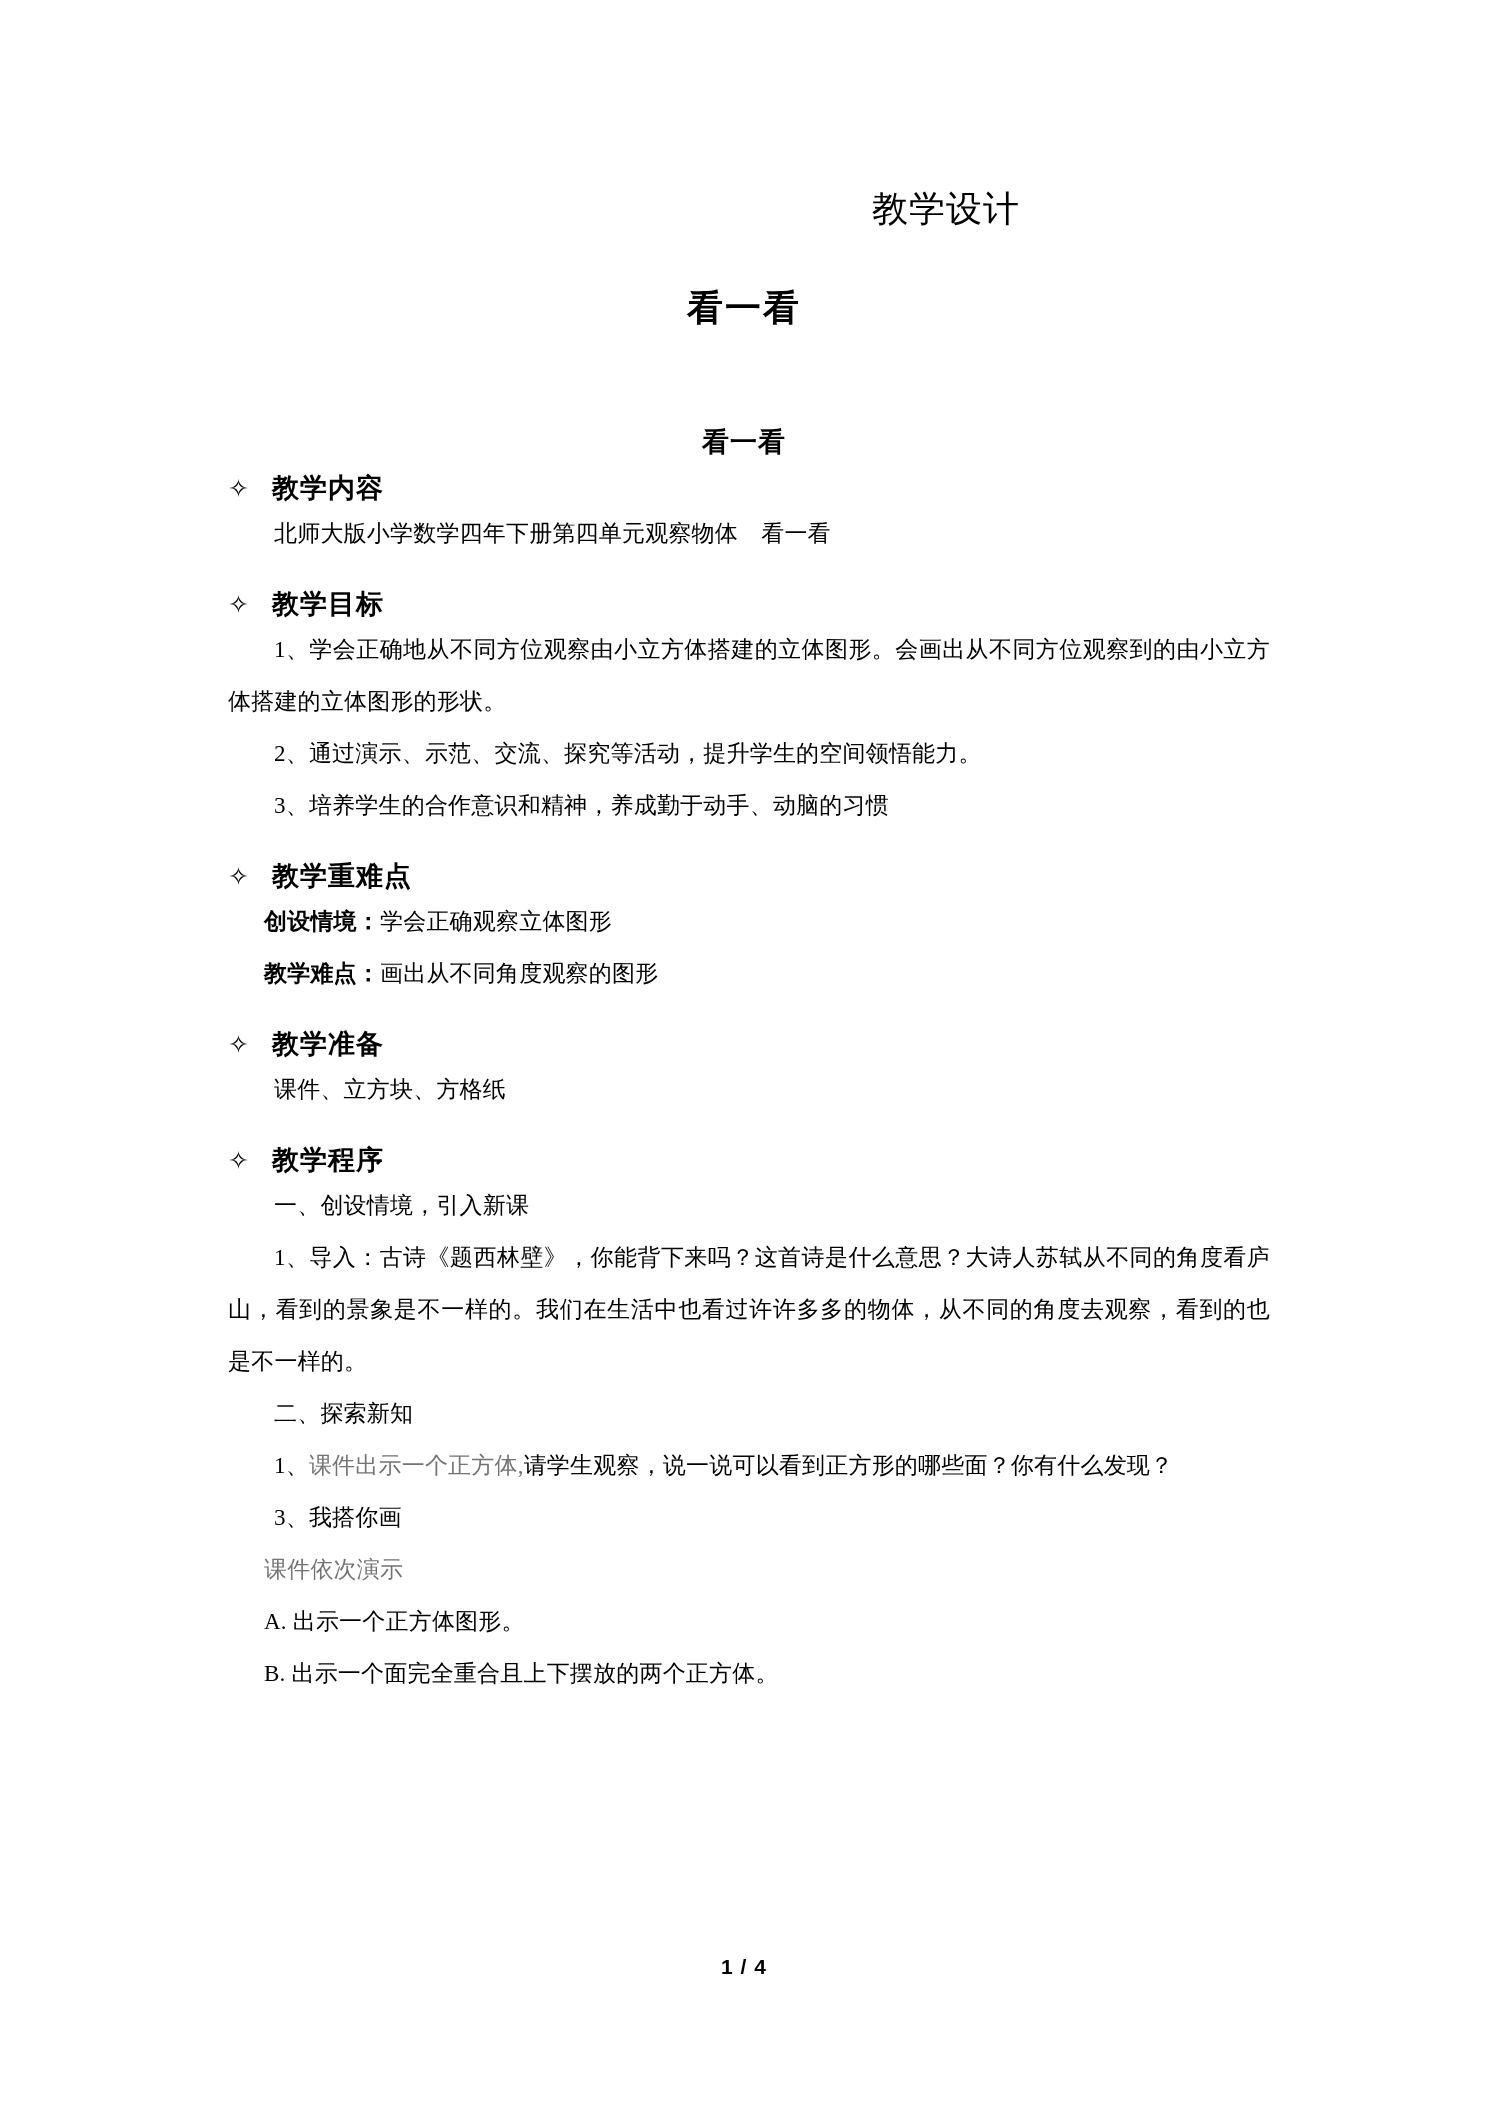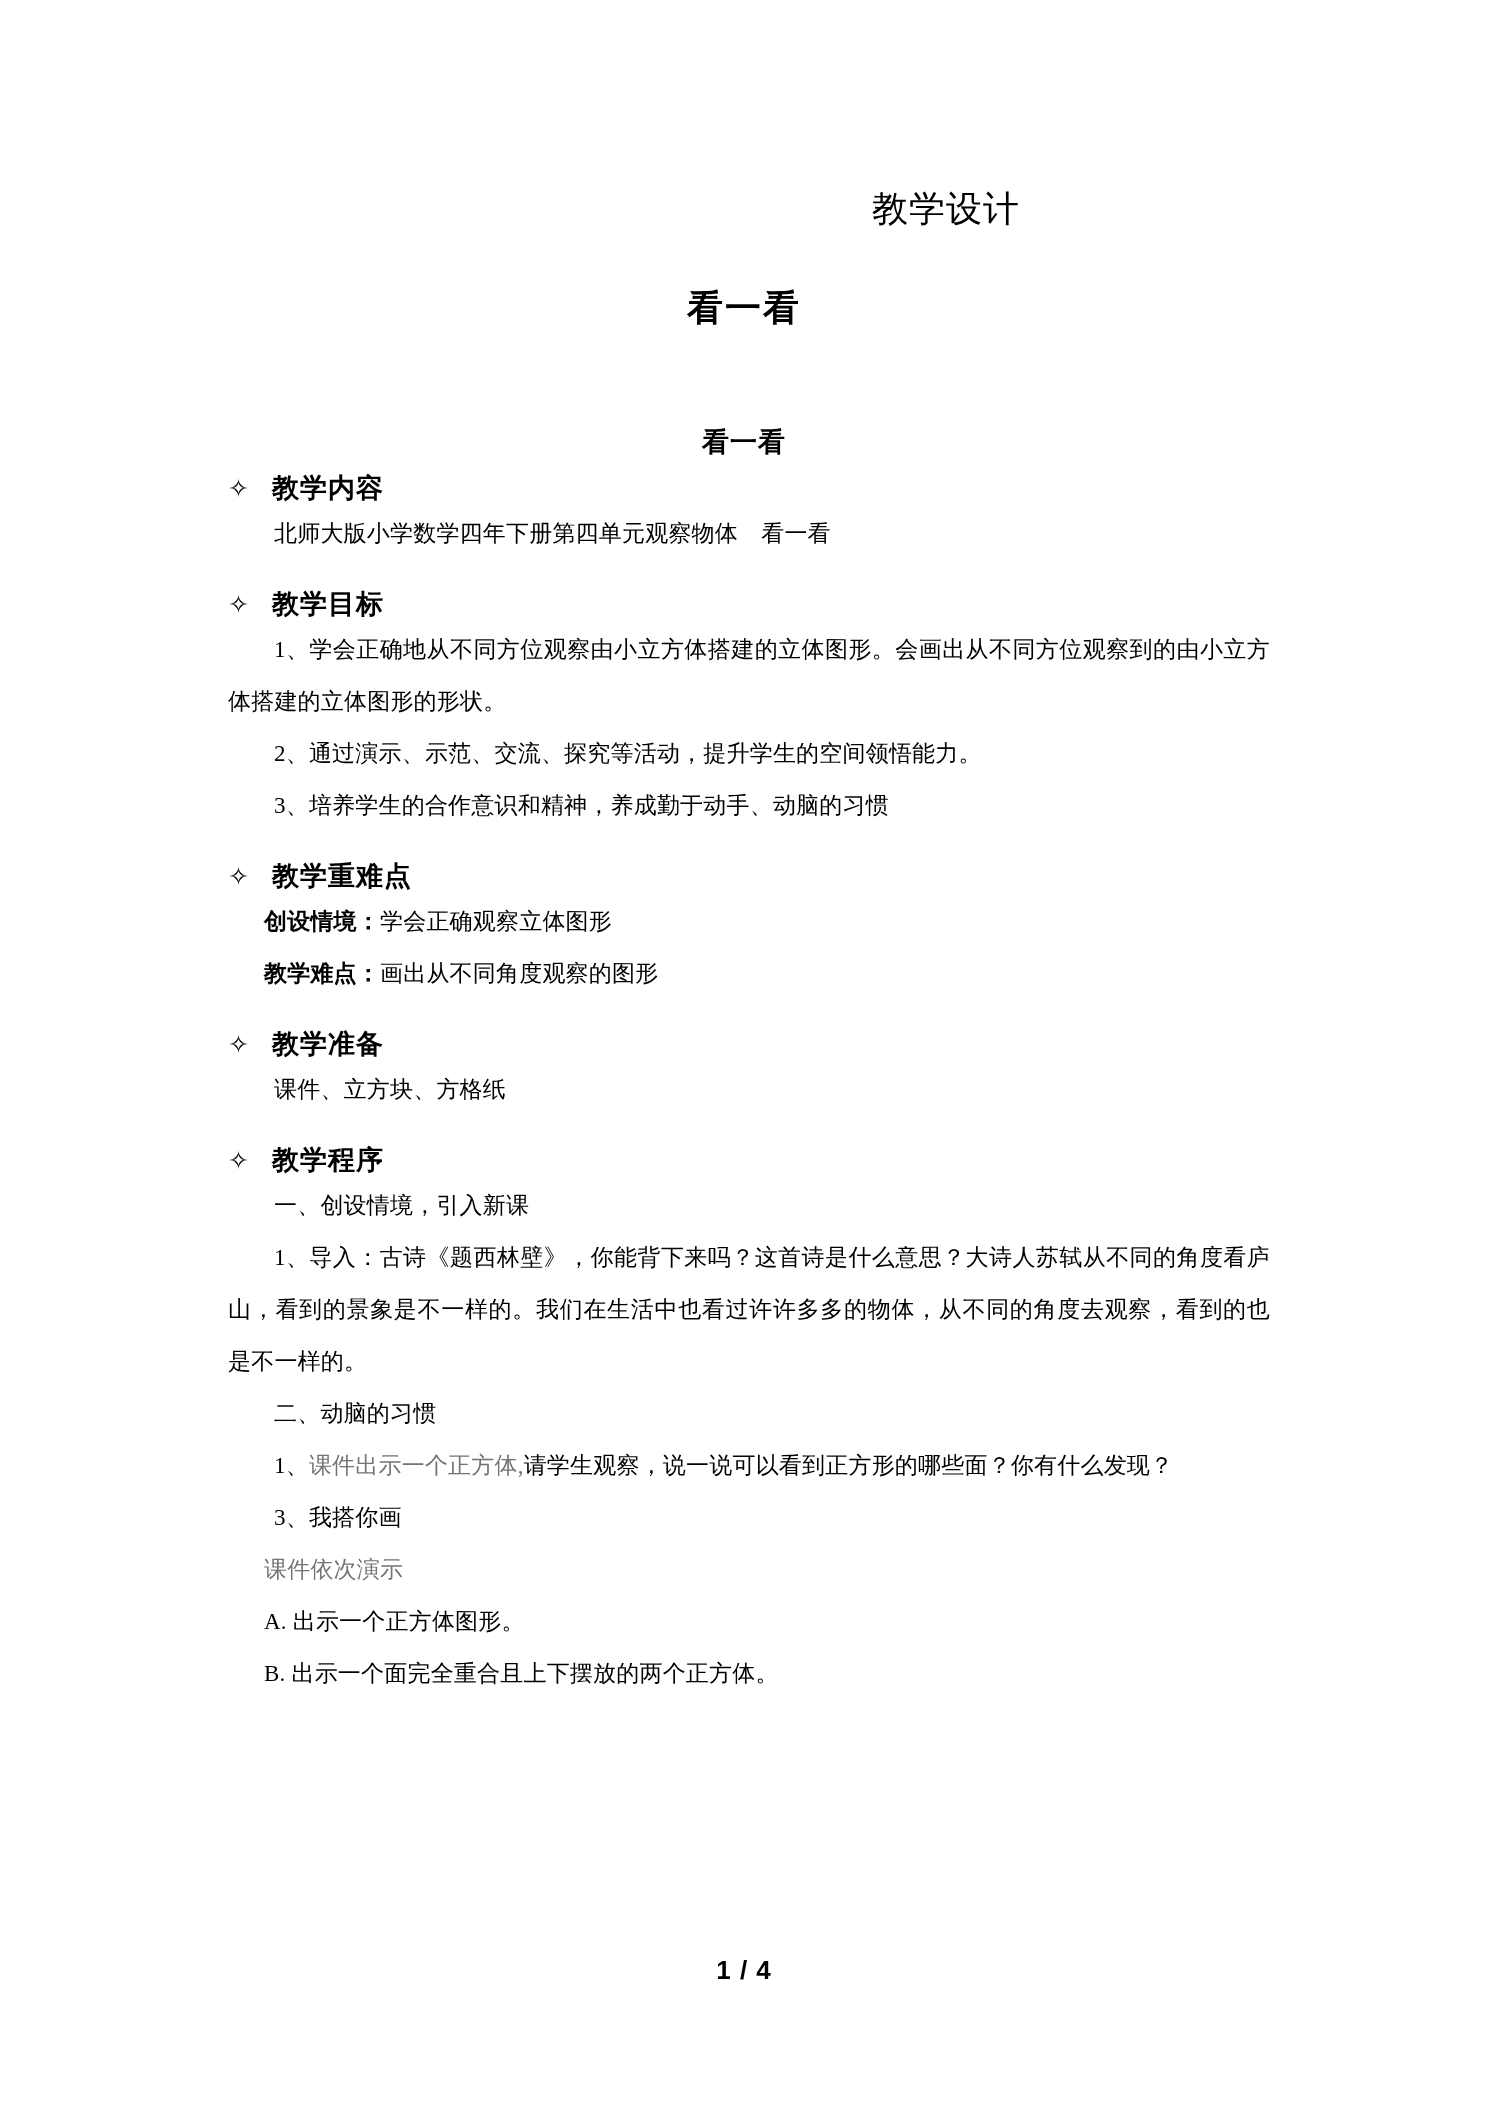--- a/index.html
+++ b/index.html
@@ -104,21 +104,21 @@
   .red { color: #737373; }
 
   
   .footer {
     position: absolute;
     top: 1955px;
     left: 0;
     width: 1488px;
     text-align: center;
     font-family: "Liberation Sans", sans-serif;
-    font-size: 26px;
+    font-size: 21px;
     font-weight: bold;
     letter-spacing: 1px;
   }
 </style>
 </head>
 <body>
 
 <div class="page">
 
   <div class="doc-header">教学设计</div>
@@ -161,21 +161,21 @@
     <div class="para indent1">课件、立方块、方格纸</div>
 
     <div class="section-head">
       <span class="bullet-diamond">✧</span>
       <span class="section-head-text">教学程序</span>
     </div>
 
     <div class="para indent1">一、创设情境，引入新课</div>
     <div class="para indent1">1、导入：古诗《题西林壁》，你能背下来吗？这首诗是什么意思？大诗人苏轼从不同的角度看庐山，看到的景象是不一样的。我们在生活中也看过许许多多的物体，从不同的角度去观察，看到的也是不一样的。</div>
 
-    <div class="para indent1">二、动脑的习惯</div>
+    <div class="para indent1">二、探索新知</div>
 
     <div class="para indent1">
       <span>1、</span><span class="red">课件出示一个正方体,</span><span>请学生观察，说一说可以看到正方形的哪些面？你有什么发现？</span>
     </div>
 
     <div class="para indent1">3、我搭你画</div>
 
     <div class="para indent-half red">课件依次演示</div>
 
 

